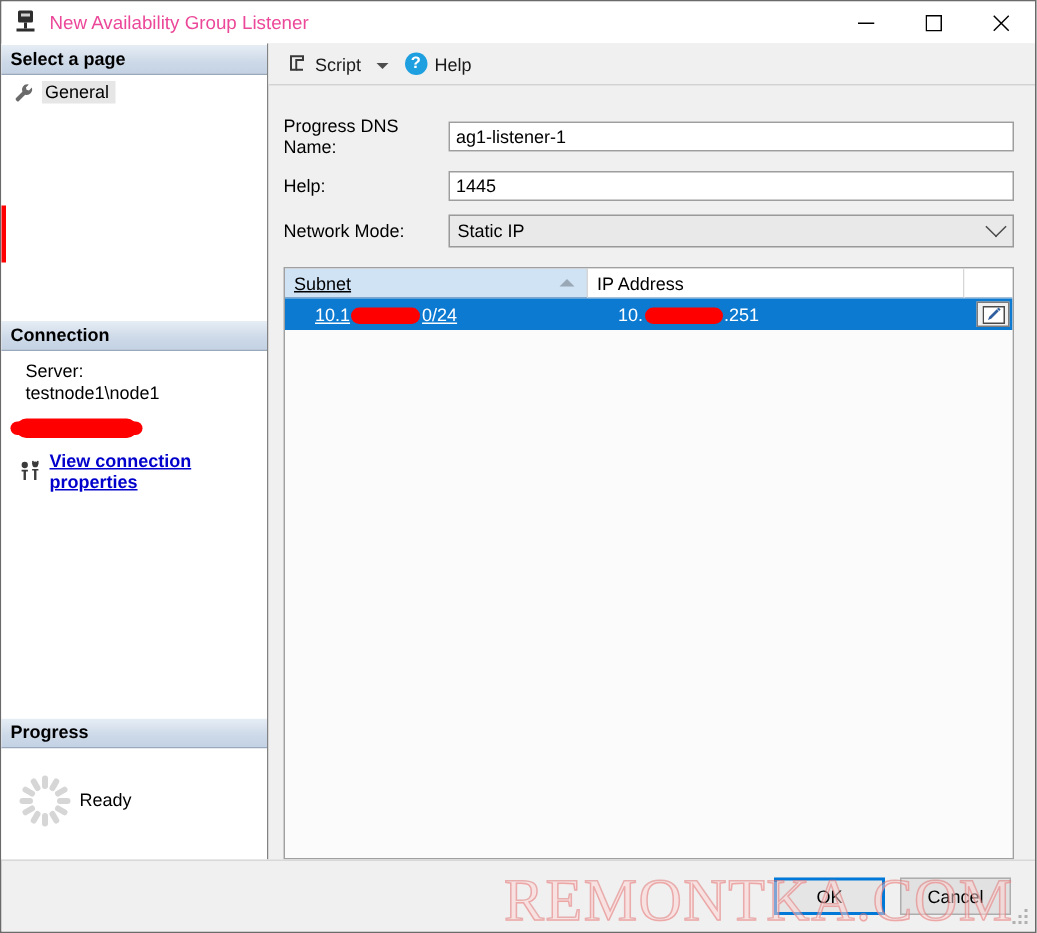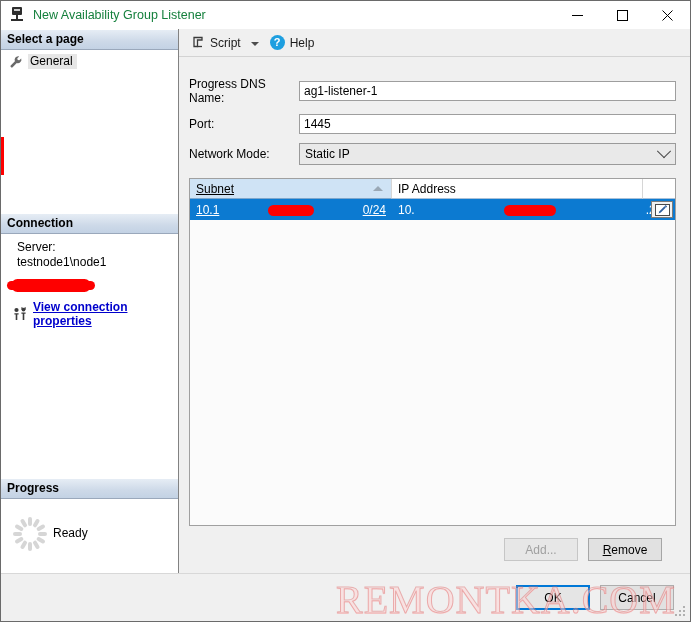--- a/index.html
+++ b/index.html
@@ -37,21 +37,21 @@
   .title-icon .srv-slot{
     position:absolute;left:5px;top:2px;width:6px;height:2px;background:#cfcfcf;
   }
   .title-icon .srv-neck{
     position:absolute;left:7px;top:8px;width:2px;height:4px;background:#2d2d2d;
   }
   .title-icon .srv-base{
     position:absolute;left:2px;top:12px;width:12px;height:2px;background:#2d2d2d;
   }
   .title-text{
-    font-size:12.5px;color:#15803d;white-space:nowrap;
+    font-size:12.5px;color:#ec4899;white-space:nowrap;
   }
   .caption-buttons{
     position:absolute;right:0;top:0;height:28px;display:flex;
   }
   .cap-btn{
     width:45px;height:28px;display:flex;align-items:center;justify-content:center;
     color:#000;font-size:12px;background:transparent;
   }
   .cap-btn svg{display:block;}
   
@@ -183,21 +183,21 @@
   }
   .col-subnet{width:202px;min-width:202px;text-decoration:underline;}
   .col-ip{flex:1 1 auto;}
   .col-extra{width:32px;min-width:32px;border-right:none;}
   .lv-row{
     display:flex;height:21px;min-height:21px;background:#0c7ad1;color:#ffffff;
     align-items:center;position:relative;
   }
   .lv-td{
     box-sizing:border-box;height:21px;display:flex;align-items:center;
-    padding:0 6px;font-size:12px;white-space:nowrap;overflow:hidden;justify-content:space-between;
+    padding:0 20px;font-size:12px;white-space:nowrap;overflow:hidden;
   }
   .cell-redact{
     display:inline-block;width:46px;height:11px;background:#fe0000;border-radius:6px;
     margin:0 1px;vertical-align:middle;position:relative;top:1px;
   }
   .cell-redact.wide{width:52px;}
   .rowbtn{
     position:absolute;right:2px;top:2px;width:22px;height:17px;
     background:#f0f0f0;border:1px solid #7b7b7b;box-sizing:border-box;
     display:flex;align-items:center;justify-content:center;
@@ -361,21 +361,21 @@
       </div>
 
       <div class="form">
 
         <div class="field-row">
           <div class="field-label">Progress DNS Name:</div>
           <input class="tbox" value="ag1-listener-1" style="">
         </div>
 
         <div class="field-row">
-          <div class="field-label">Port:</div>
+          <div class="field-label">Help:</div>
           <input class="tbox" value="1445" style="">
         </div>
 
         <div class="field-row">
           <div class="field-label">Network Mode:</div>
           <div class="combo">
             <span>Static IP</span>
             <span class="chev"></span>
           </div>
         </div>
@@ -408,27 +408,20 @@
                 <rect x="0.5" y="0.5" width="14" height="11" fill="#ffffff" stroke="#4a4a4a" stroke-width="1"></rect>
                 <path d="M9.5 2.2 L4.5 7.2 L3.6 9.4 L5.8 8.5 L10.8 3.5 Z" fill="#2f5f9e"></path>
                 <path d="M10.2 1.5 L11.6 2.9" stroke="#2f5f9e" stroke-width="1.4"></path>
               </svg>
             </div>
           </div>
 
           <div class="lv-fill"></div>
         </div>
 
-        <div class="btnrow">
-          <div class="btn disabled">Add...</div>
-          <div class="btn">
-              <u>R</u>
-              <span>emove</span>
-            </div>
-        </div>
 
       </div>
     </div>
   </div>
 
   <div class="footer">
     <div class="btn-lg focus">OK</div>
     <div class="btn-lg">Cancel</div>
     <div class="grip" id="grip">
         <i style="left: 8px; top: 0px;"></i>

